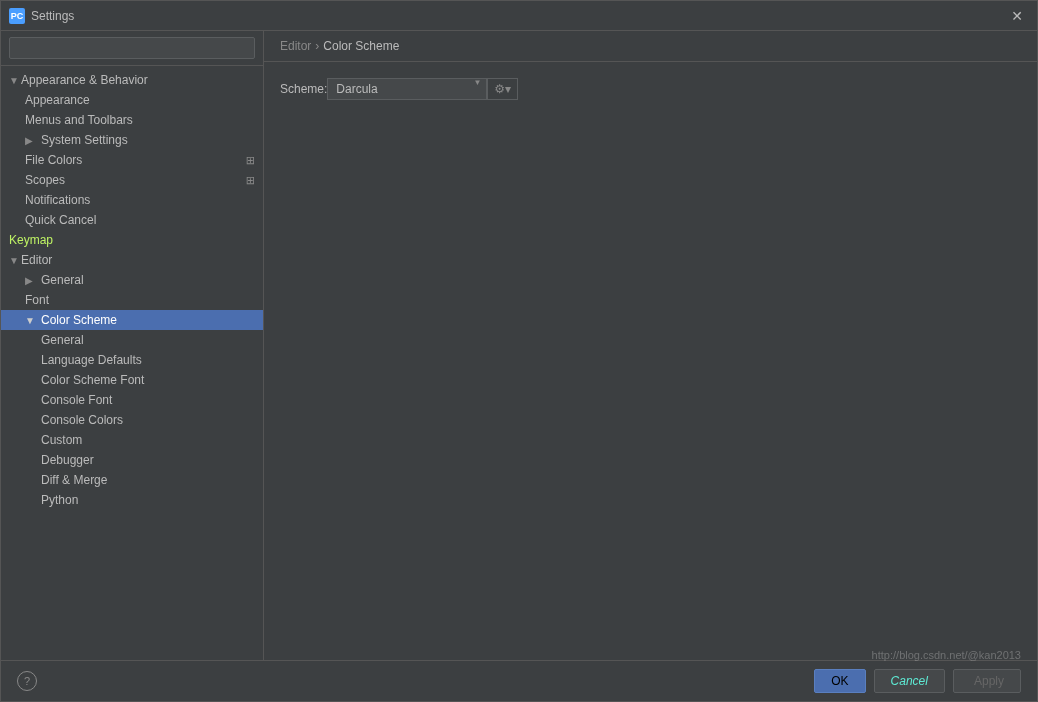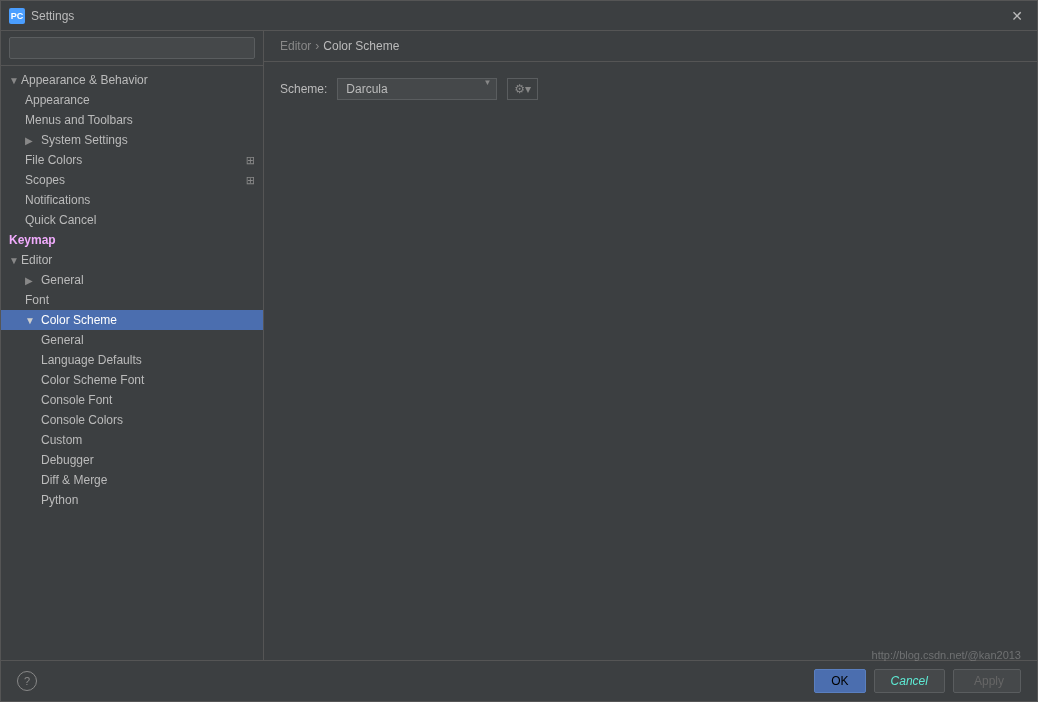--- a/index.html
+++ b/index.html
@@ -139,22 +139,22 @@
       flex: 1;
     }
 
     .tree-badge {
       color: #888;
       font-size: 11px;
       margin-left: 4px;
     }
 
     .tree-item.section-header {
-      font-weight: bold;
-      color: #f0abfc;
+      font-weight: normal;
+      color: #bef264;
       padding-left: 8px;
     }
 
     
     .main-content {
       flex: 1;
       display: flex;
       flex-direction: column;
       background: #3c3f41;
     }
@@ -177,21 +177,20 @@
     }
 
     .editor-area {
       flex: 1;
       padding: 16px;
     }
 
     .scheme-row {
       display: flex;
       align-items: center;
-      gap: 10px;
     }
 
     .scheme-label {
       color: #bbbbbb;
       font-size: 12px;
     }
 
     .scheme-select {
       background: #45484a;
       border: 1px solid #5a5d5f;

